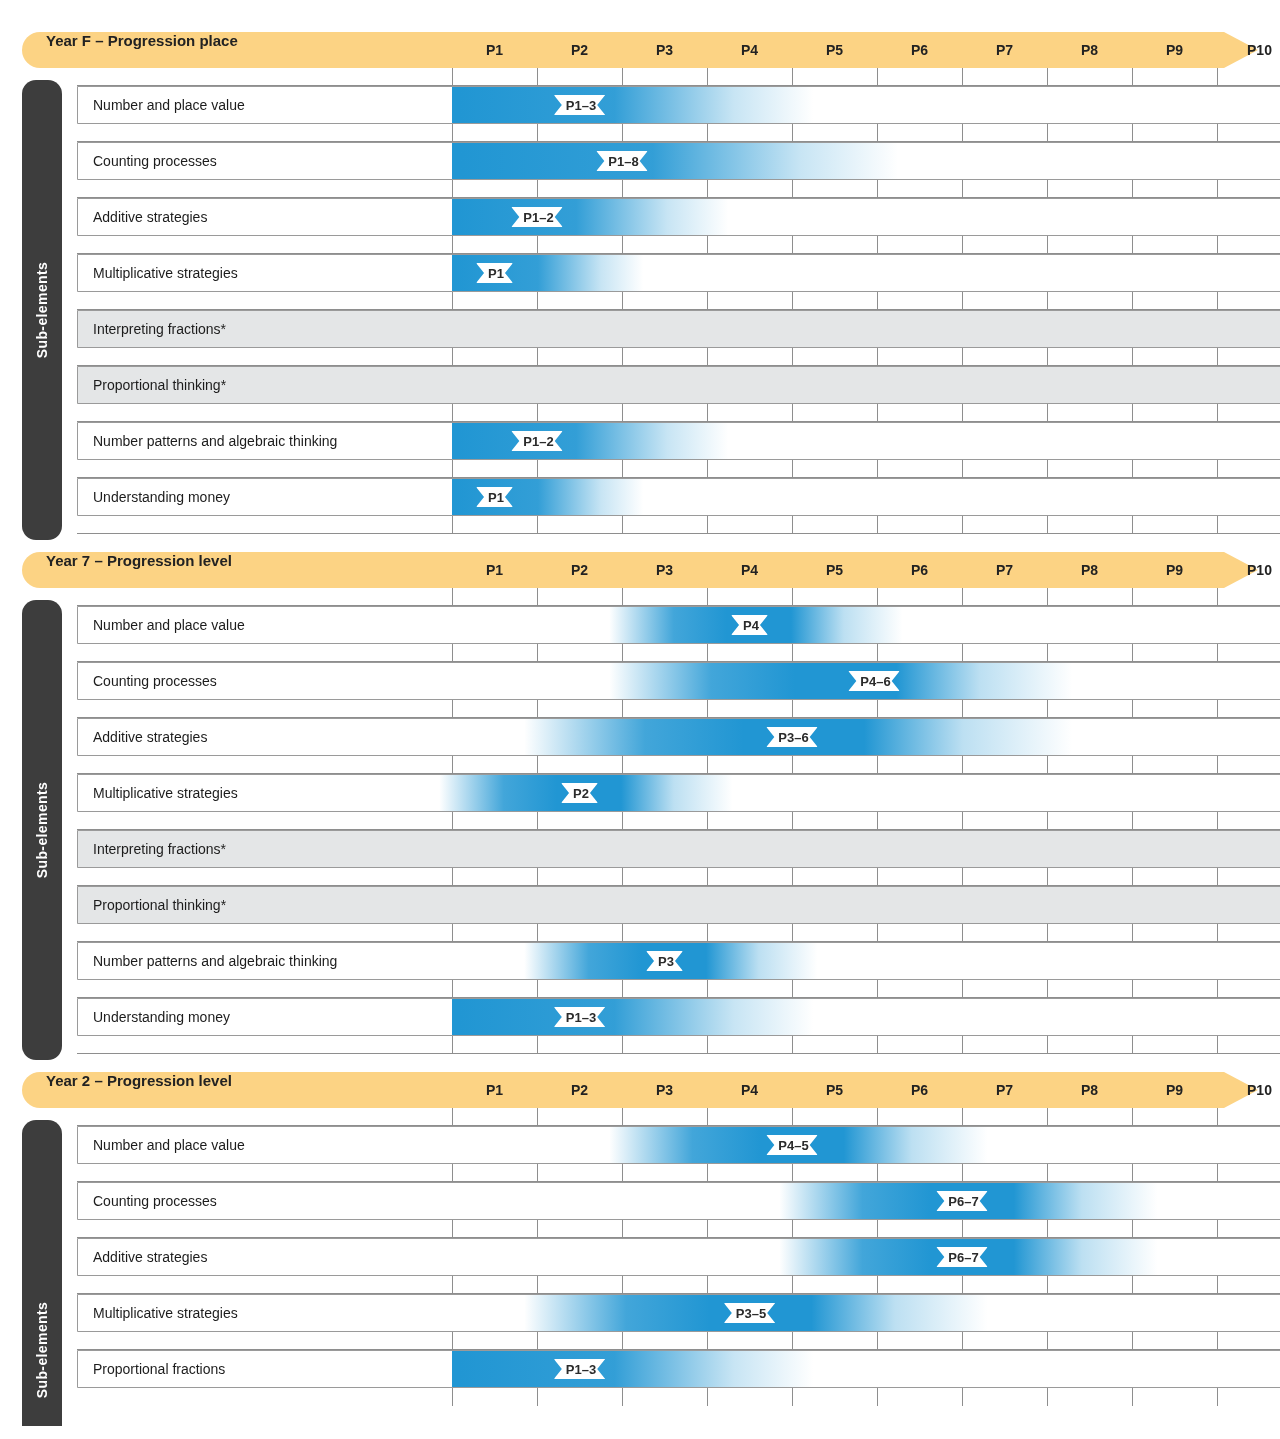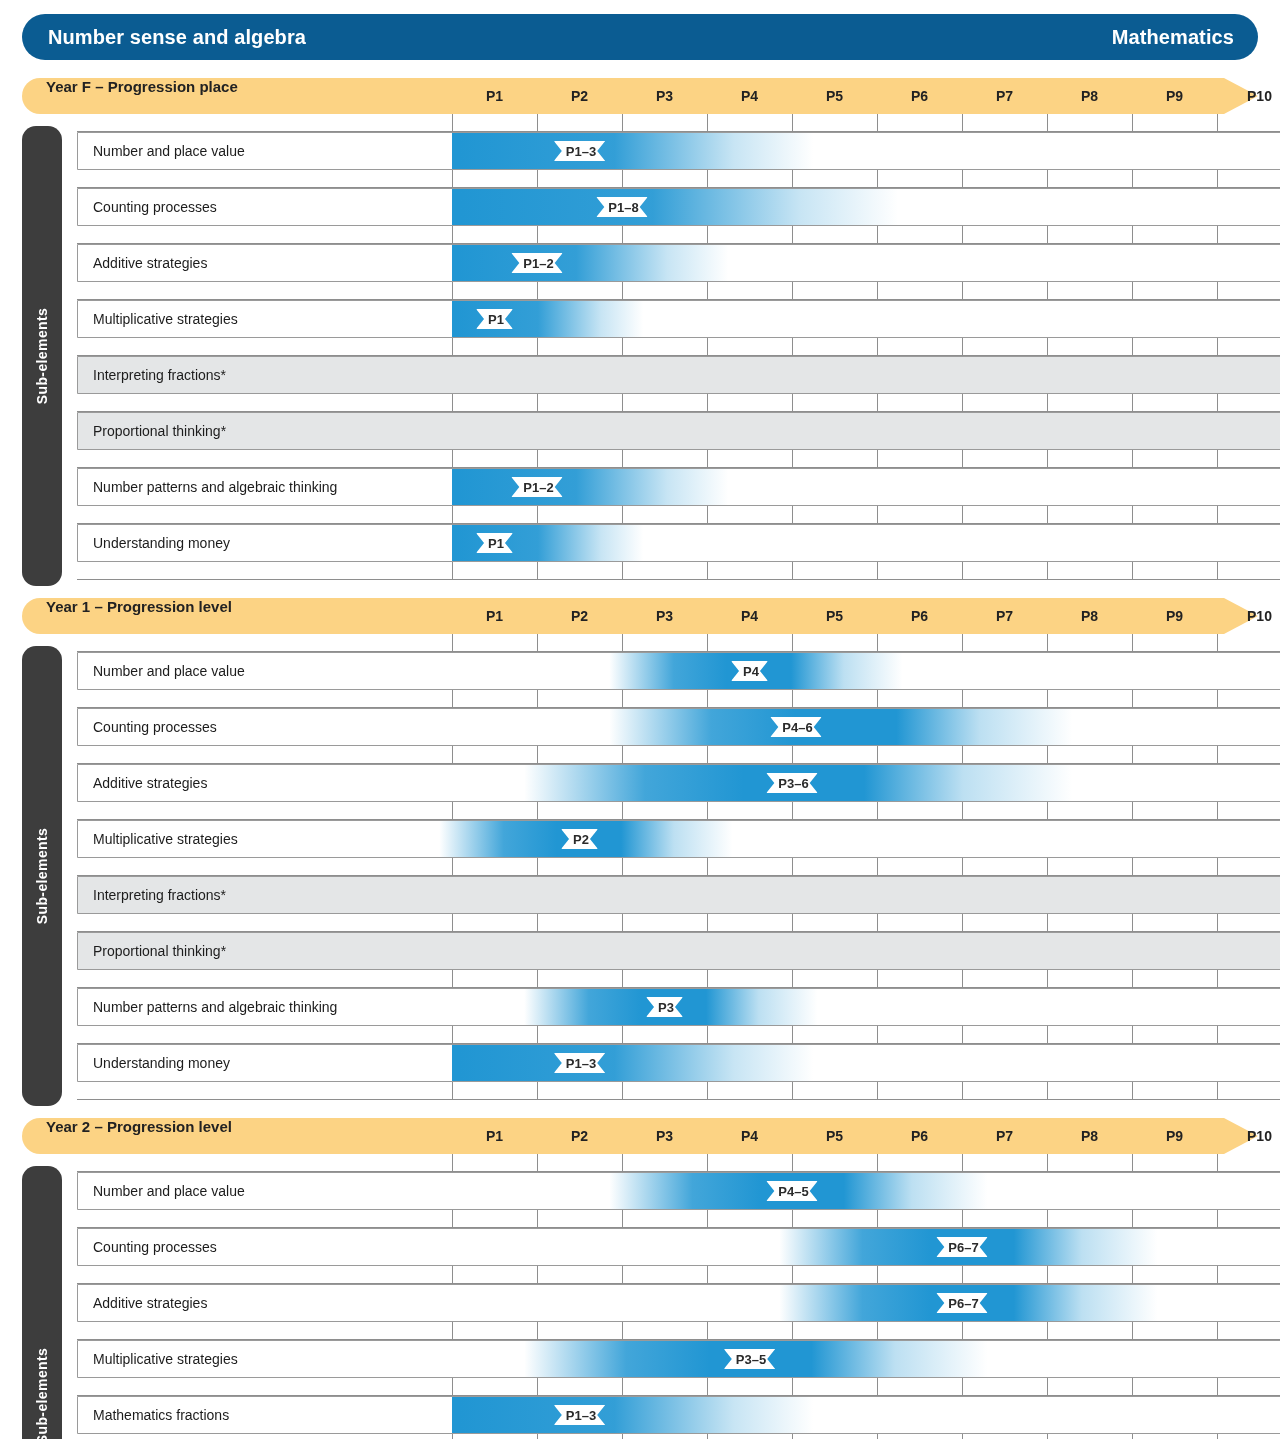--- a/index.html
+++ b/index.html
@@ -163,24 +163,20 @@
     background: #ffffff;
     clip-path: polygon(0% 0%, 100% 0%, 100% 0%, calc(100% - 8px) 50%, 100% 100%, 100% 100%, 0% 100%, 8px 50%);
     white-space: nowrap;
   }
 </style>
 </head>
 <body>
 
 <div class="page">
 
-  <div class="titlebar">
-    <div class="titlebar-strand">Number sense and algebra</div>
-    <div class="titlebar-learning-area">Mathematics</div>
-  </div>
 
   <div id="sections-host">
       <div class="section">
         <div class="yearbar-wrap">
           <div class="yearbar"></div>
           <div class="yearbar-point"></div>
           <div class="yearbar-label">Year F – Progression place</div>
           <div class="plevel" style="left: 472.5px;">P1</div>
           <div class="plevel" style="left: 557.5px;">P2</div>
           <div class="plevel" style="left: 642.5px;">P3</div>
@@ -492,21 +488,21 @@
               <div class="tick" style="left: 1055px;"></div>
               <div class="tick" style="left: 1140px;"></div>
             </div>
           </div>
         </div>
       </div>
       <div class="section">
         <div class="yearbar-wrap">
           <div class="yearbar"></div>
           <div class="yearbar-point"></div>
-          <div class="yearbar-label">Year 1 – Progression level</div>
+          <div class="yearbar-label">Year 7 – Progression level</div>
           <div class="plevel" style="left: 472.5px;">P1</div>
           <div class="plevel" style="left: 557.5px;">P2</div>
           <div class="plevel" style="left: 642.5px;">P3</div>
           <div class="plevel" style="left: 727.5px;">P4</div>
           <div class="plevel" style="left: 812.5px;">P5</div>
           <div class="plevel" style="left: 897.5px;">P6</div>
           <div class="plevel" style="left: 982.5px;">P7</div>
           <div class="plevel" style="left: 1067.5px;">P8</div>
           <div class="plevel" style="left: 1152.5px;">P9</div>
           <div class="plevel" style="left: 1237.5px;">P10</div>
@@ -585,21 +581,21 @@
                     </linearGradient>
                   </defs>
                   <path d="M0.5,0.5 L1225,0.5 L1246,19 L1225,37.5 L0.5,37.5 Z" fill="#ffffff" stroke="#9a9a9a" stroke-width="1"></path>
                   <g clip-path="url(#clip_g1_1)">
                     <rect x="532.25" y="1" width="463.25" height="36" fill="url(#grad_g1_1)"></rect>
                   </g>
                   <g></g>
                 </svg>
               </div>
               <div class="row-label">Counting processes</div>
-              <div class="chip" style="left: 719px; transform: translate(-50%, -50%);">P4–6</div>
+              <div class="chip" style="left: 797px; transform: translate(-50%, -50%);">P4–6</div>
             </div>
             <div class="spacer">
               <div class="tickbase" style="width: 1225px;"></div>
               <div class="tick" style="left: 375px;"></div>
               <div class="tick" style="left: 460px;"></div>
               <div class="tick" style="left: 545px;"></div>
               <div class="tick" style="left: 630px;"></div>
               <div class="tick" style="left: 715px;"></div>
               <div class="tick" style="left: 800px;"></div>
               <div class="tick" style="left: 885px;"></div>
@@ -1024,21 +1020,21 @@
                       <stop offset="100%" stop-color="#2196D3" stop-opacity="0"></stop>
                     </linearGradient>
                   </defs>
                   <path d="M0.5,0.5 L1225,0.5 L1246,19 L1225,37.5 L0.5,37.5 Z" fill="#ffffff" stroke="#9a9a9a" stroke-width="1"></path>
                   <g clip-path="url(#clip_g2_4)">
                     <rect x="375" y="1" width="361.25" height="36" fill="url(#grad_g2_4)"></rect>
                   </g>
                   <g></g>
                 </svg>
               </div>
-              <div class="row-label">Mathematics fractions</div>
+              <div class="row-label">Proportional fractions</div>
               <div class="chip" style="left: 502.5px; transform: translate(-50%, -50%);">P1–3</div>
             </div>
             <div class="spacer">
               <div class="tick" style="left: 375px;"></div>
               <div class="tick" style="left: 460px;"></div>
               <div class="tick" style="left: 545px;"></div>
               <div class="tick" style="left: 630px;"></div>
               <div class="tick" style="left: 715px;"></div>
               <div class="tick" style="left: 800px;"></div>
               <div class="tick" style="left: 885px;"></div>

